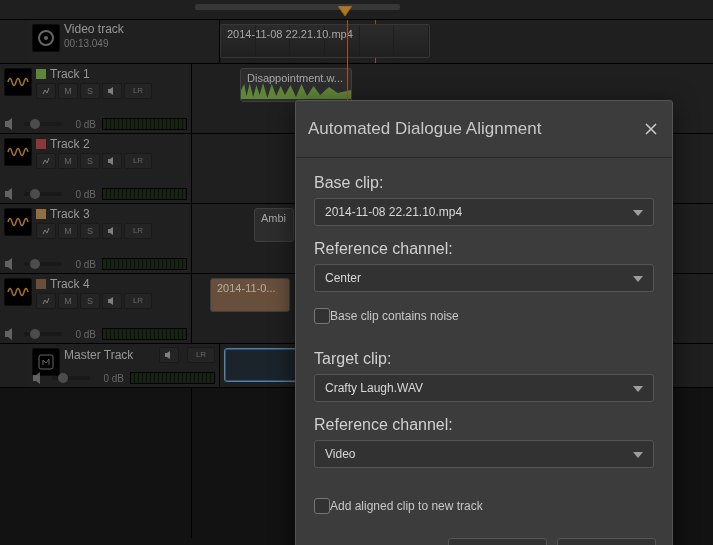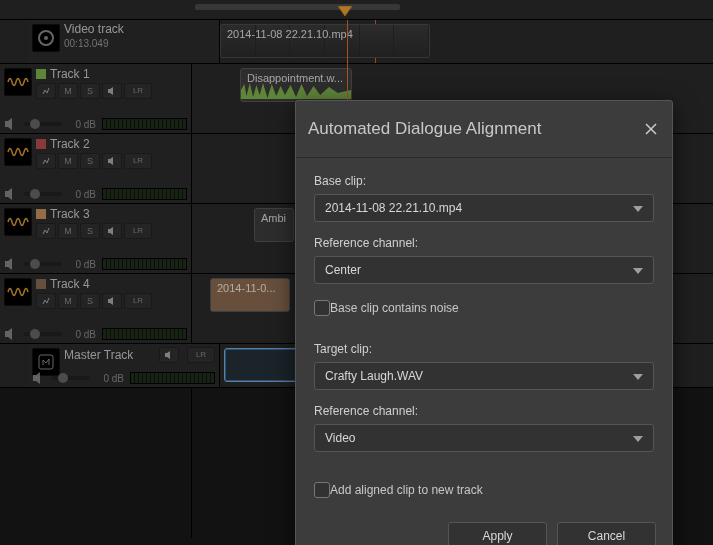--- a/index.html
+++ b/index.html
@@ -87,21 +87,21 @@
     box-shadow: 0 6px 24px rgba(0,0,0,.6);
     display:flex; flex-direction:column;
   }
   .dialog-title {
     padding:18px 12px; font-size:17px; display:flex; align-items:center;
     border-bottom:1px solid #2a2a2a;
   }
   .dialog-title .spacer { flex:1; }
   .close-x { width:18px; height:18px; display:flex; align-items:center; justify-content:center; cursor:pointer; border-radius:2px;}
   .dialog-body { padding:16px 18px 4px; display:flex; flex-direction:column; gap:6px;}
-  .dlabel { font-size:12px; color:#d0d0d0; margin-top:8px;}
+  .dlabel { font-size:16px; color:#d0d0d0; margin-top:8px;}
   .dlabel.first { margin-top:0;}
   .dselect {
     display:flex; align-items:center; justify-content:space-between;
     background: var(--input-bg); border:1px solid #555; border-radius:3px;
     padding:6px 10px; font-size:12px; color:#d8d8d8;
   }
   .dselect .chev { opacity:.7; }
   .dcheck-row { display:flex; align-items:center; margin-top:10px;}
   .dcheck { width:16px; height:16px; border:1px solid #777; border-radius:3px; background:var(--input-bg);}
   .dialog-sep { height:14px; }

